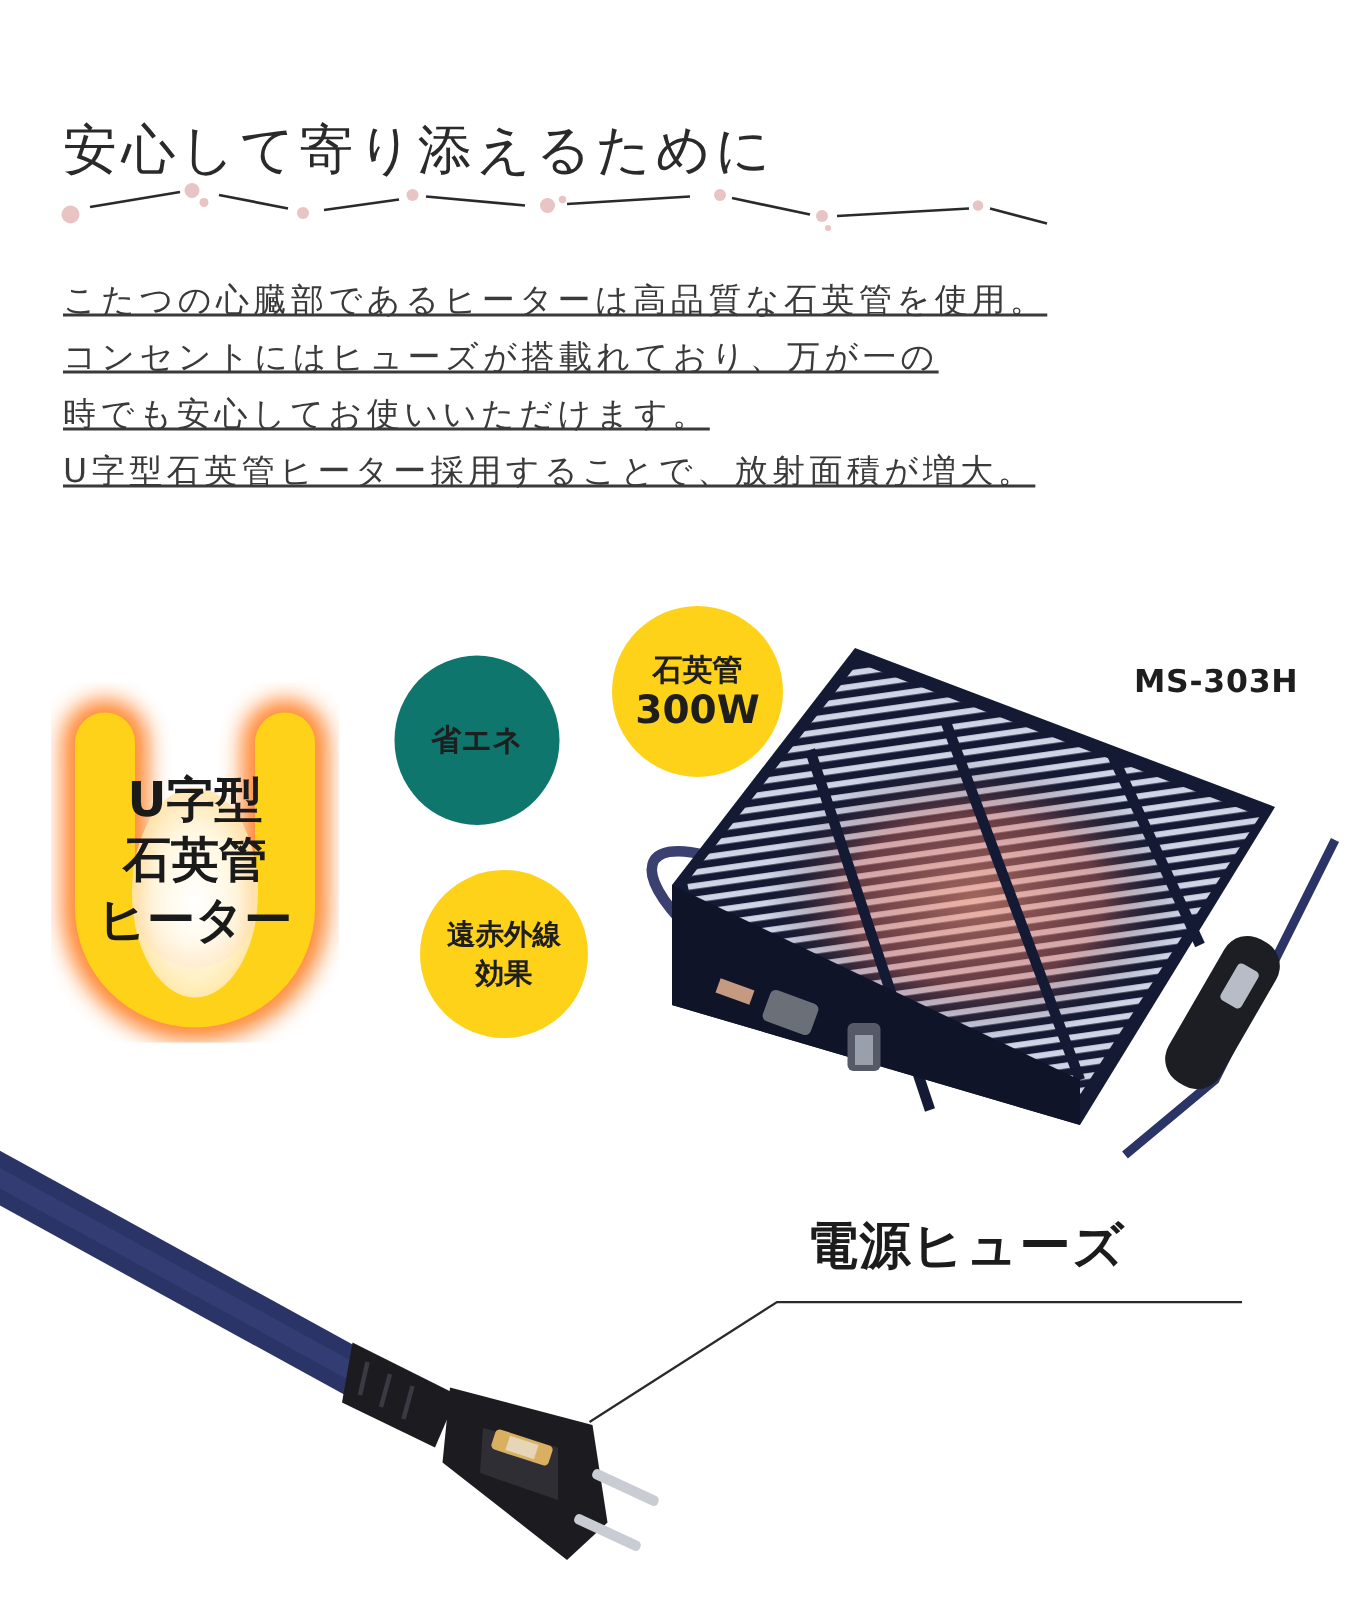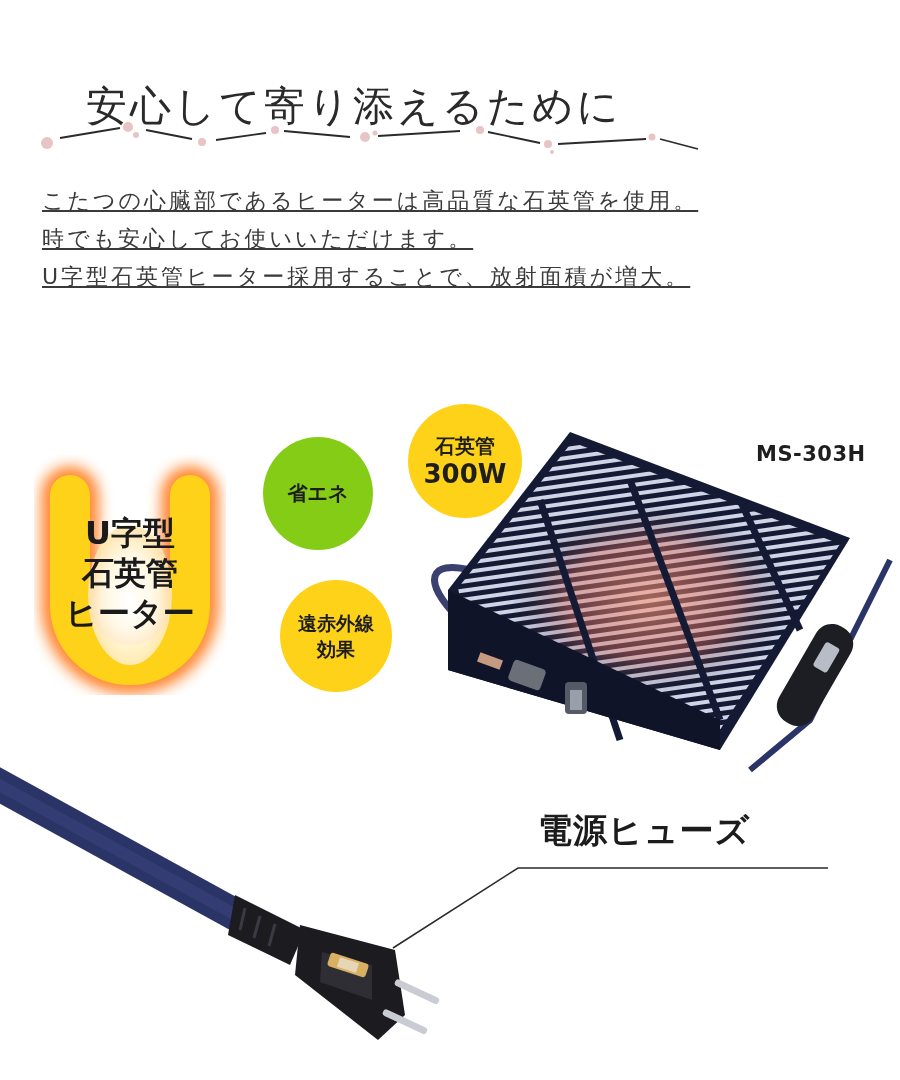--- a/index.html
+++ b/index.html
@@ -2,21 +2,21 @@
 <html><head>
 <meta charset="utf-8">
 <style>
   html, body { margin: 0; padding: 0; }
   body {
     width: 900px; height: 1080px; background: #ffffff; position: relative; overflow: hidden;
     font-family: "DejaVu Sans", "Liberation Sans", sans-serif; color: #222;
   }
   .title {
     position: absolute; left: 42px; top: 52px; font-family: "DejaVu Serif", "Liberation Serif", serif;
-    font-size: 41px; letter-spacing: 3px; color: #2a2a2a; font-weight: normal; white-space: nowrap; margin-left: 44px;
+    font-size: 36px; letter-spacing: 3px; color: #2a2a2a; font-weight: normal; white-space: nowrap;
   }
   .divider { position: absolute; left: 0; top: 110px; width: 900px; height: 50px; }
   .body-text {
     position: absolute; left: 42px; top: 182px; width: 820px;
     font-size: 22px; line-height: 38px; letter-spacing: 3px; color: #3a3a3a; margin: 0; text-decoration: underline;
   }
   .body-text div { white-space: nowrap; }
 
   
   .u-wrap { position: absolute; left: 30px; top: 455px; width: 200px; height: 240px; }
@@ -24,21 +24,21 @@
   .u-label {
     position: absolute; left: 30px; top: 58px; width: 140px; text-align: center;
     font-family: "DejaVu Sans", sans-serif; font-weight: bold; font-size: 32px; line-height: 40px; color: #1a1a1a;
   }
   .u-label div { white-space: nowrap; }
 
   .badge {
     position: absolute; border-radius: 50%; display: flex; flex-direction: column;
     align-items: center; justify-content: center; font-weight: bold; color: #1e1e1e; text-align: center;
   }
-  .badge.green { background: #84cc16; }
+  .badge.green { background: #0f766e; }
   .badge.yellow { background: #ffd21a; }
   .b1 { left: 263px; top: 437px; width: 110px; height: 113px; font-size: 20px; }
   .b2 { left: 408px; top: 404px; width: 114px; height: 114px; font-size: 20px; line-height: 26px; }
   .b2 .big { font-size: 26px; line-height: 30px; }
   .b3 { left: 280px; top: 580px; width: 112px; height: 112px; font-size: 19px; line-height: 26px; text-align: right; }
 
   .model {
     position: absolute; left: 756px; top: 442px; font-size: 21px; font-weight: bold;
     color: #1e1e1e; letter-spacing: 0.5px; white-space: nowrap;
   }
@@ -75,20 +75,21 @@
     <circle cx="375" cy="23" r="2.5"></circle>
     <circle cx="480" cy="20" r="4"></circle>
     <circle cx="548" cy="34" r="4"></circle>
     <circle cx="552" cy="42" r="2"></circle>
     <circle cx="652" cy="27" r="3.5"></circle>
   </g>
 </svg>
 
 <div class="body-text">
   <div>こたつの心臓部であるヒーターは高品質な石英管を使用。</div>
+  <div>コンセントにはヒューズが搭載れており、万が一の</div>
   <div>時でも安心してお使いいただけます。</div>
   <div>U字型石英管ヒーター採用することで、放射面積が増大。</div>
 </div>
 
 <div class="u-wrap">
   <svg class="u-shape" width="200" height="240" viewBox="0 0 200 240">
     <defs>
       <filter id="glow" x="-30%" y="-30%" width="160%" height="160%">
         <feGaussianBlur stdDeviation="7"></feGaussianBlur>
       </filter>

